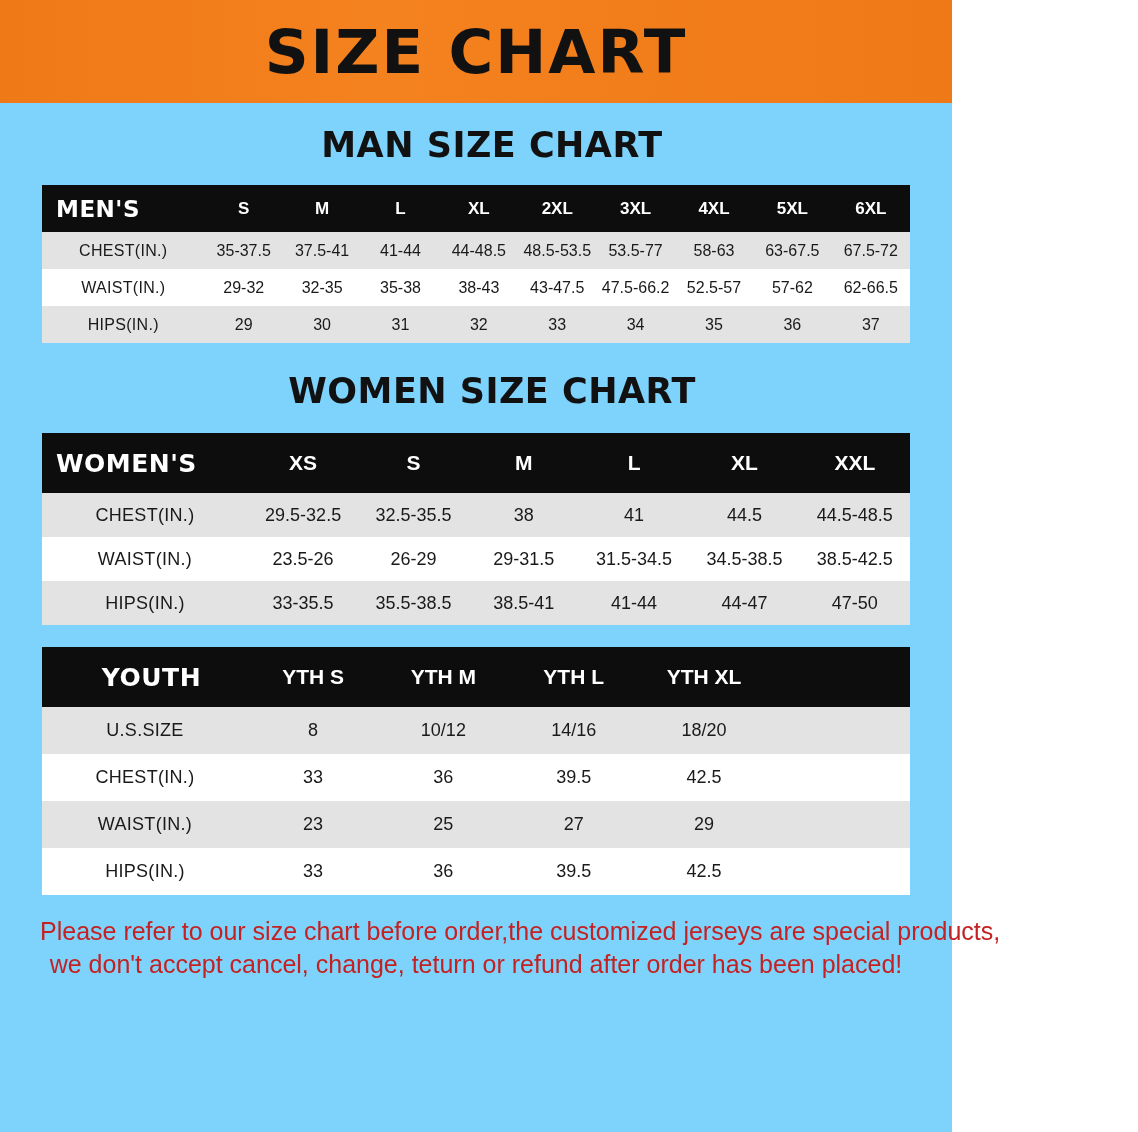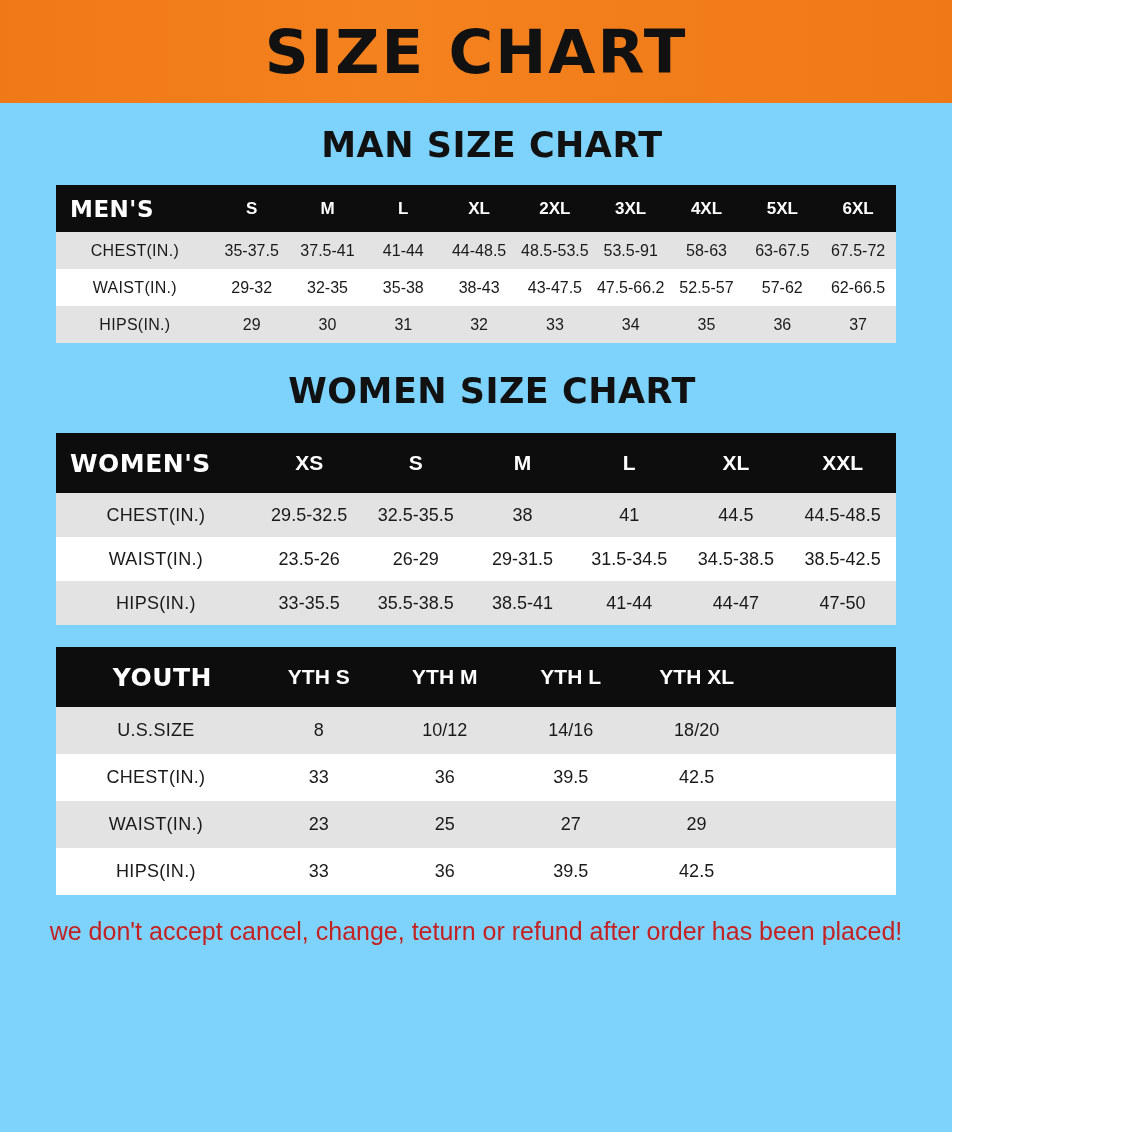--- a/index.html
+++ b/index.html
@@ -48,21 +48,21 @@
     color: #111111;
     letter-spacing: 0.5px;
     padding-left: 32px;
   }
   .title-man   { font-size: 35px; margin-top: 22px; margin-bottom: 0; }
   .title-women { font-size: 35px; margin-top: 28px; margin-bottom: 0; }
   .title-youth { font-size: 35px; margin-top: 34px; margin-bottom: 0; }
 
   
   .table-wrap {
-    padding: 0 56px;
+    padding: 0 42px;
     box-sizing: border-box;
   }
   table.size-table {
     width: 100%;
     border-collapse: collapse;
     table-layout: fixed;
   }
   table.size-table th,
   table.size-table td {
     text-align: center;
@@ -148,21 +148,21 @@
         </tr>
       </thead>
       <tbody>
         <tr class="odd">
           <td class="rowhead">CHEST(IN.)</td>
           <td>35-37.5</td>
           <td>37.5-41</td>
           <td>41-44</td>
           <td>44-48.5</td>
           <td>48.5-53.5</td>
-          <td>53.5-91</td>
+          <td>53.5-77</td>
           <td>58-63</td>
           <td>63-67.5</td>
           <td>67.5-72</td>
         </tr>
         <tr class="even">
           <td class="rowhead">WAIST(IN.)</td>
           <td>29-32</td>
           <td>32-35</td>
           <td>35-38</td>
           <td>38-43</td>
@@ -277,16 +277,17 @@
           <td>36</td>
           <td>39.5</td>
           <td>42.5</td>
           <td></td>
         </tr>
       </tbody>
     </table>
   </div>
 
   <div class="note">
+    <span class="note-line">Please refer to our size chart before order,the customized jerseys are special products,</span>
     <span class="note-line">we don't accept cancel, change, teturn or refund after order has been placed!</span>
   </div>
 
 </div>
 
 </body></html>

